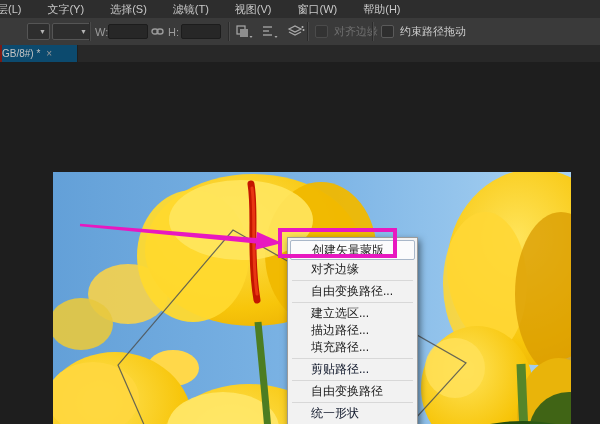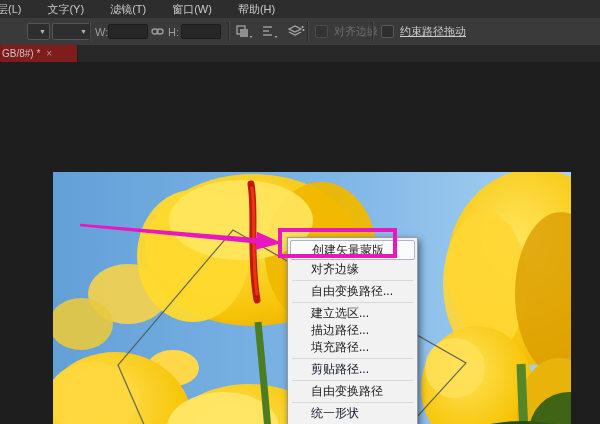--- a/index.html
+++ b/index.html
@@ -25,26 +25,26 @@
   .ob-sep{position:absolute;top:4px;width:1px;height:19px;background:#2b2b2b;border-right:1px solid #4a4a4a;}
   .drop-btn{
     background:#2e2e2e;border:1px solid #555;border-radius:2px;height:15px;
     display:flex;align-items:center;justify-content:flex-end;color:#aaa;
   }
   .drop-btn .dd{font-size:7px;color:#b5b5b5;padding:0 3px;}
   .num-input{background:#272727;border:1px solid #1c1c1c;border-radius:2px;height:15px;width:40px;color:#ddd;font-size:10px;padding:0 3px;box-sizing:border-box;}
   .chk{width:11px;height:11px;background:#2e2e2e;border:1px solid #5a5a5a;border-radius:2px;display:inline-block;}
   .ob-icon{display:inline-flex;align-items:flex-end;}
   .ob-icon svg{display:block;}
-  .lbl-dim{color:#6f6f6f;} .lbl-norm{color:#cdcdcd;text-decoration:underline;}
+  .lbl-dim{color:#6f6f6f;} .lbl-norm{color:#cdcdcd;}
   
   .tabrow{position:absolute;left:0;top:45px;width:600px;height:17px;background:#282828;}
   .red-sliver{position:absolute;left:0;top:45px;width:2px;height:17px;background:#7c1a14;}
   .doc-tab{
-    position:absolute;left:2px;top:45px;height:17px;width:76px;background:#7f1d1d;
+    position:absolute;left:2px;top:45px;height:17px;width:76px;background:#0c4a6e;
     border-right:1px solid #1f1f1f;display:flex;align-items:center;
     color:#c4c4c4;font-size:10px;padding-left:2px;box-sizing:border-box;
   }
   .doc-tab .close{margin-left:6px;color:#9a9a9a;font-size:10px;}
   
   .canvas-area{position:absolute;left:0;top:62px;width:600px;height:362px;background:#1e1e1e;}
   .photo{position:absolute;left:53px;top:110px;width:518px;height:312px;}
   
   .ctx-menu{
     position:absolute;left:287px;top:237px;width:131px;height:200px;
@@ -64,21 +64,23 @@
   .arrow-layer{position:absolute;left:0;top:0;width:600px;height:424px;z-index:50;pointer-events:none;}
 </style>
 </head>
 <body>
 
 <div id="app">
 
   <div class="menubar">
     <span class="mitem">图层(L)</span>
     <span class="mitem">文字(Y)</span>
+    <span class="mitem">选择(S)</span>
     <span class="mitem">滤镜(T)</span>
+    <span class="mitem">视图(V)</span>
     <span class="mitem">窗口(W)</span>
     <span class="mitem">帮助(H)</span>
   </div>
 
   <div class="optionsbar">
     <div class="ob" style="left:27px;">
       <div class="drop-btn" style="width:21px;">
         <span class="dd">▼</span>
       </div>
     </div>

